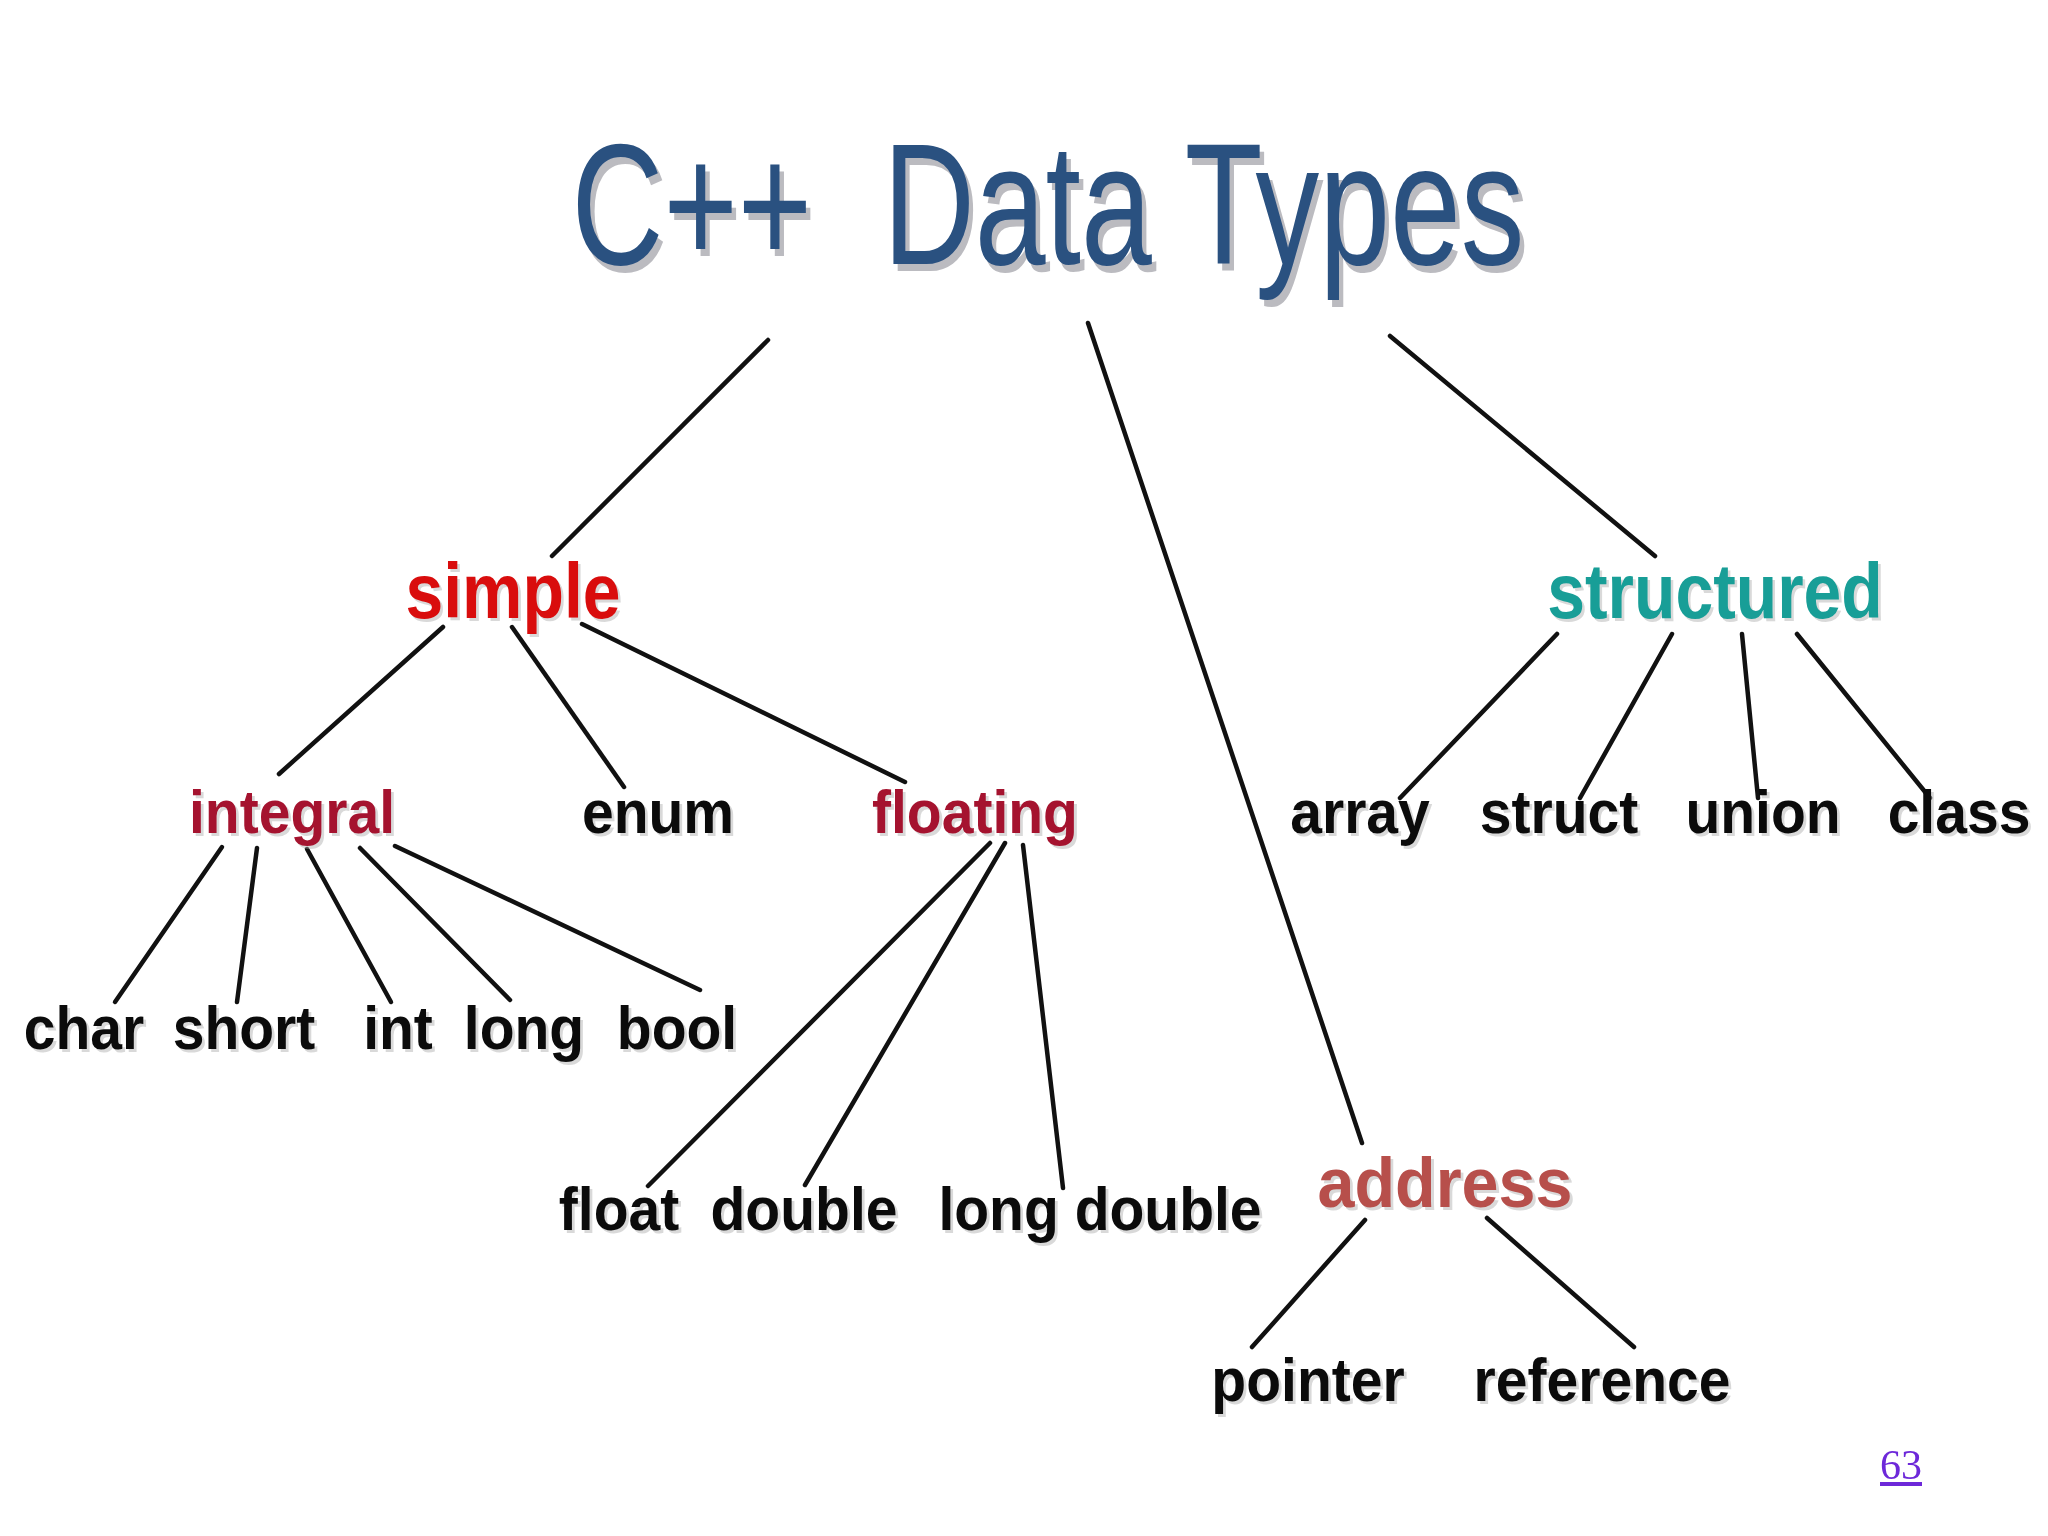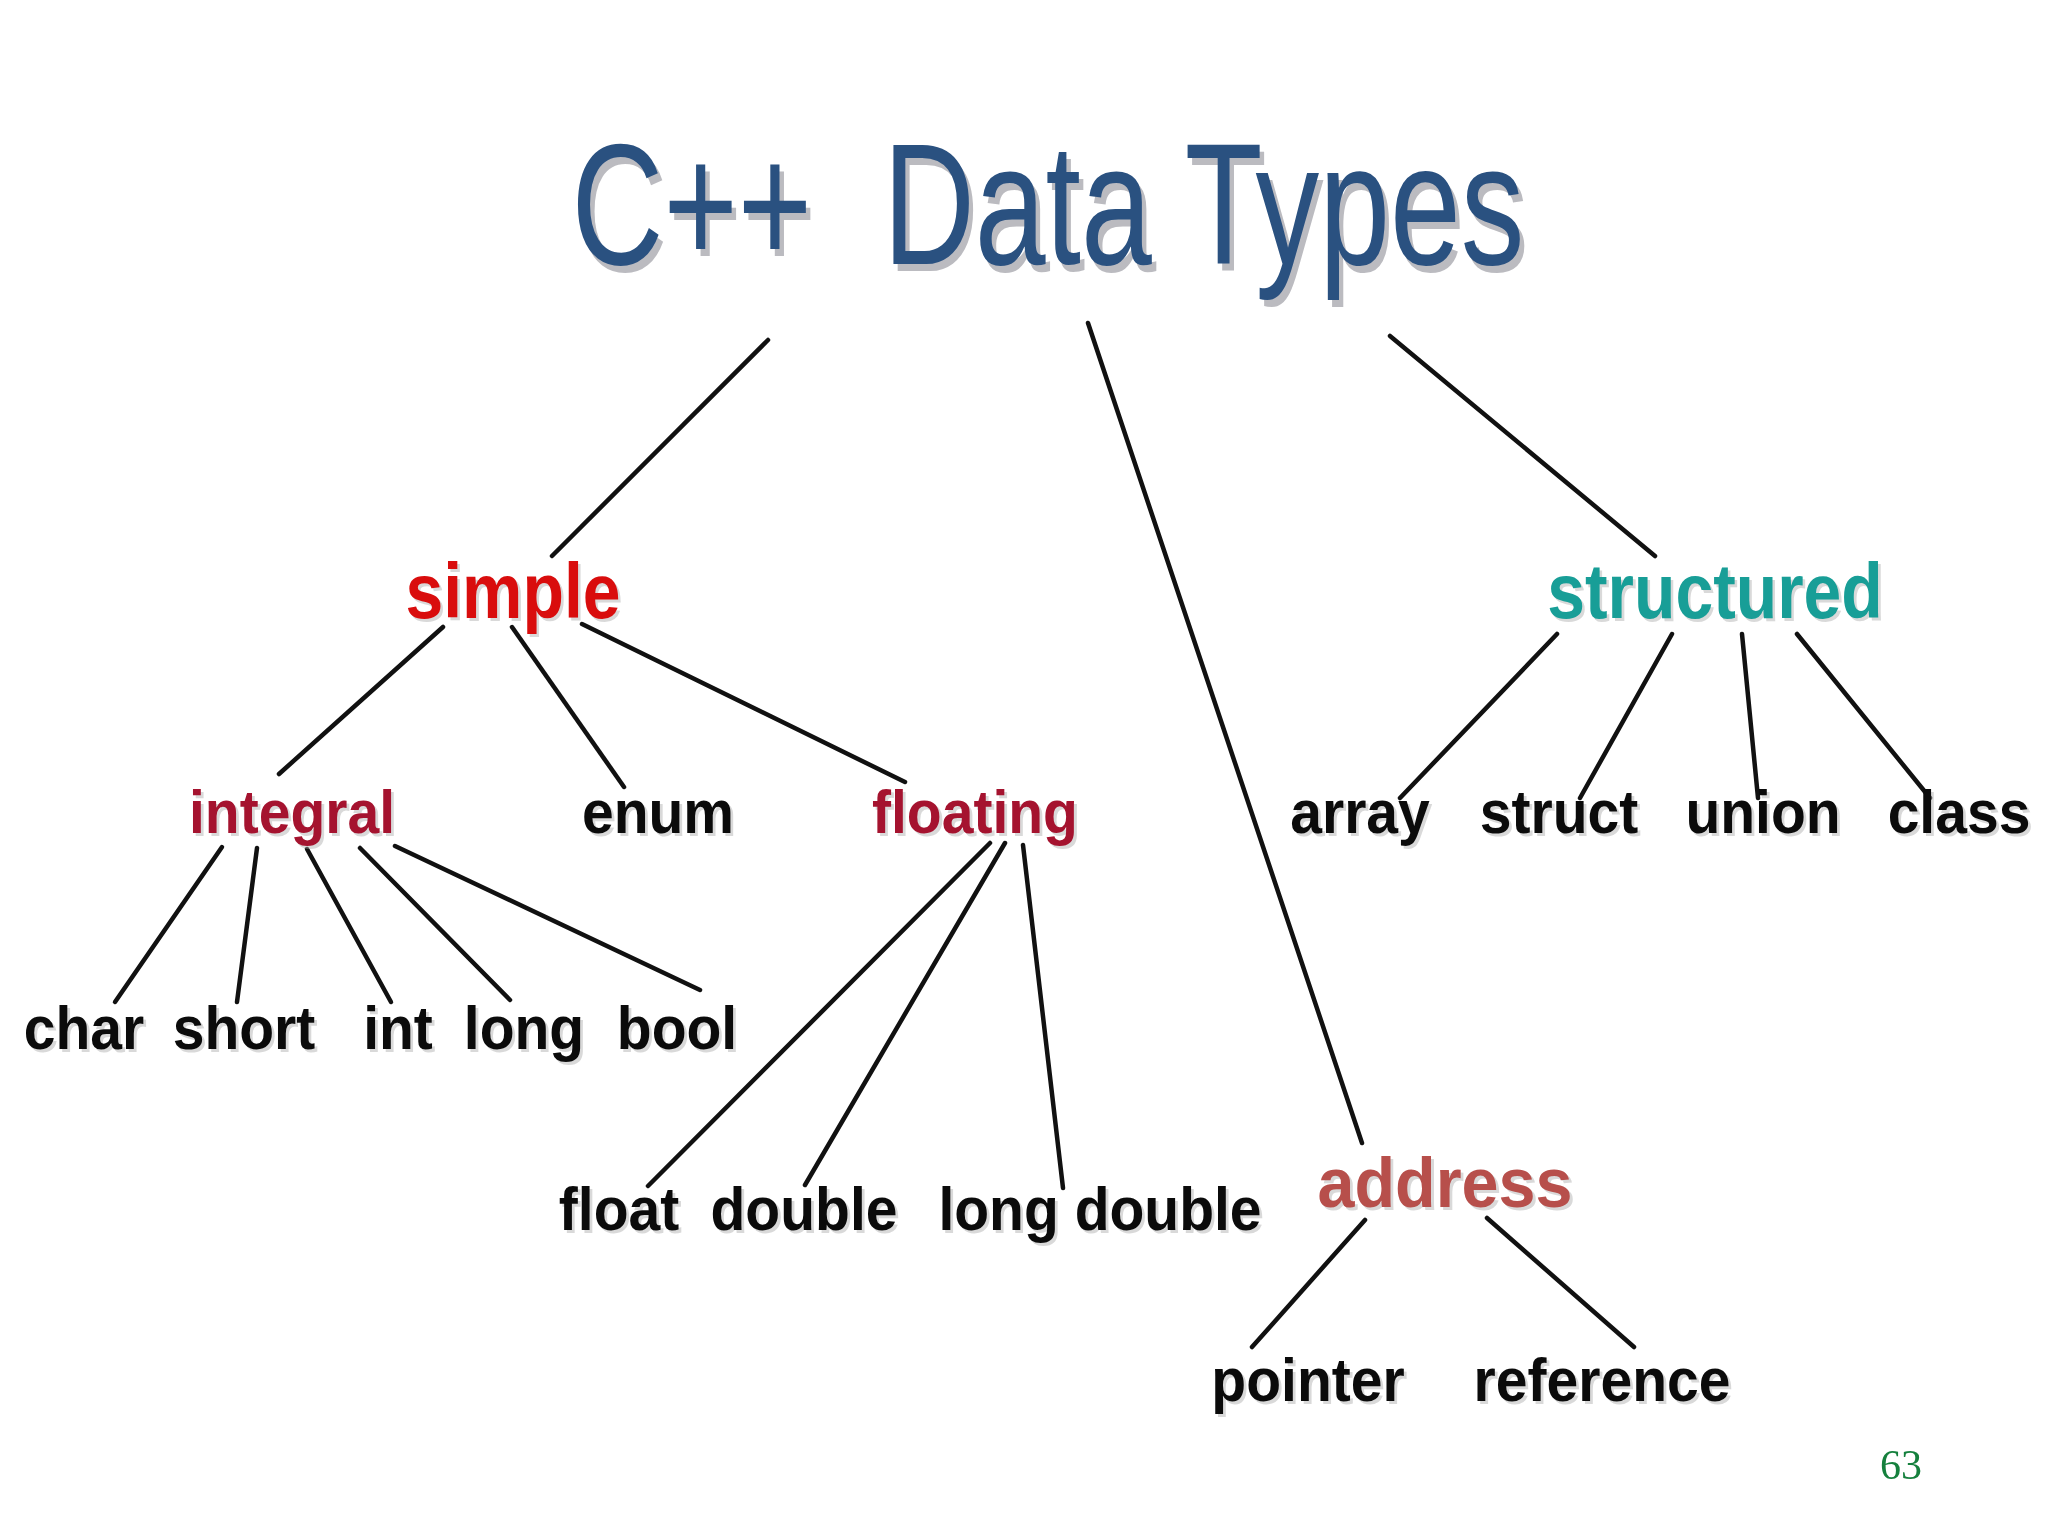--- a/index.html
+++ b/index.html
@@ -27,21 +27,22 @@
     font-weight:700;
     transform:translate(-50%,-50%) scaleX(0.87);
     transform-origin:center center;
     text-shadow:3px 3px 0 rgba(170,170,170,0.45);
   }
   .page-number{
     position:absolute;
     font-family:"Liberation Serif","DejaVu Serif",serif;
     font-weight:400;
     line-height:1;
-    color:#15803d;
+    color:#6d28d9;
+    text-decoration:underline;
   }
 </style>
 </head>
 <body>
 
 <div class="slide">
   <svg class="edges" viewBox="0 0 2048 1536" xmlns="http://www.w3.org/2000/svg">
       <line x1="768" y1="340" x2="552" y2="556" stroke="#111111" stroke-width="4.5" stroke-linecap="round"></line>
       <line x1="1088" y1="323" x2="1362" y2="1143" stroke="#111111" stroke-width="4.5" stroke-linecap="round"></line>
       <line x1="1390" y1="336" x2="1655" y2="556" stroke="#111111" stroke-width="4.5" stroke-linecap="round"></line>

